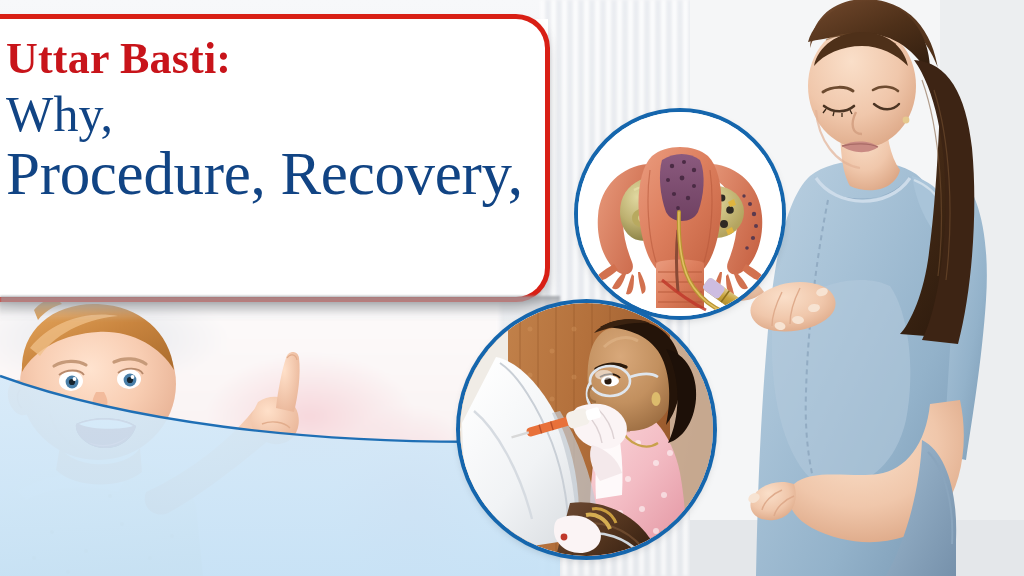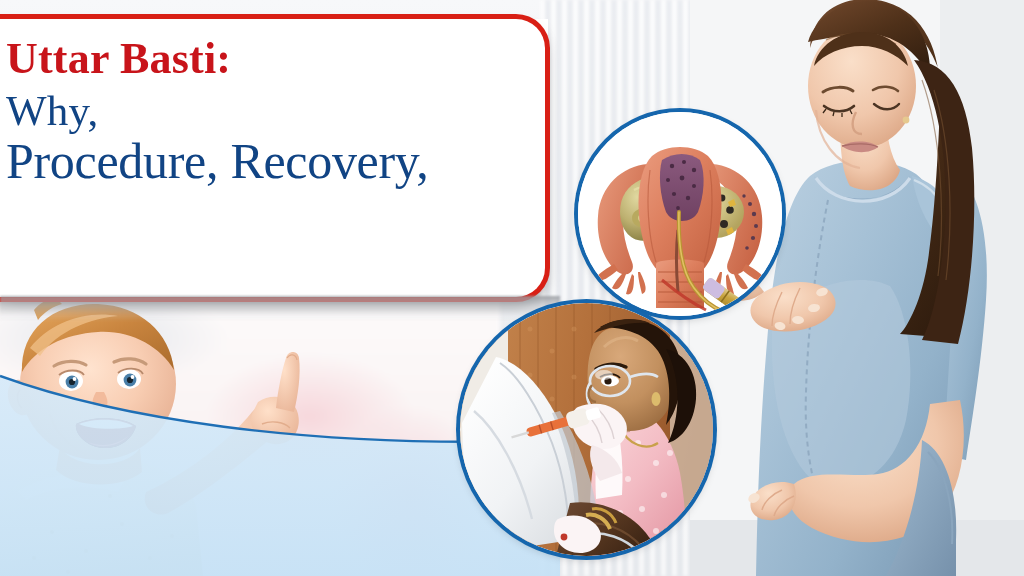--- a/index.html
+++ b/index.html
@@ -96,24 +96,24 @@
   .t-red {
     color: #c8141a;
     font-weight: bold;
     font-size: 44px;
     margin-top: 4px;
     margin-bottom: 7px;
   }
   .t-blue {
     color: #114484;
     font-weight: normal;
-    font-size: 43px;
+    font-size: 50px;
     margin-bottom: 3px;
   }
-  .t-blue.wide { font-size: 50px; letter-spacing: -0.3px; }
+  .t-blue.wide { font-size: 61px; letter-spacing: -0.3px; }
 
   
   .badge {
     position: absolute;
     border-radius: 50%;
     overflow: hidden;
     background: #ffffff;
     box-shadow: 0 0 0 4px #1566ad, 0 3px 10px rgba(0,0,0,0.22);
   }
   #badge-anatomy { left: 578px; top: 112px; width: 204px; height: 204px; }

